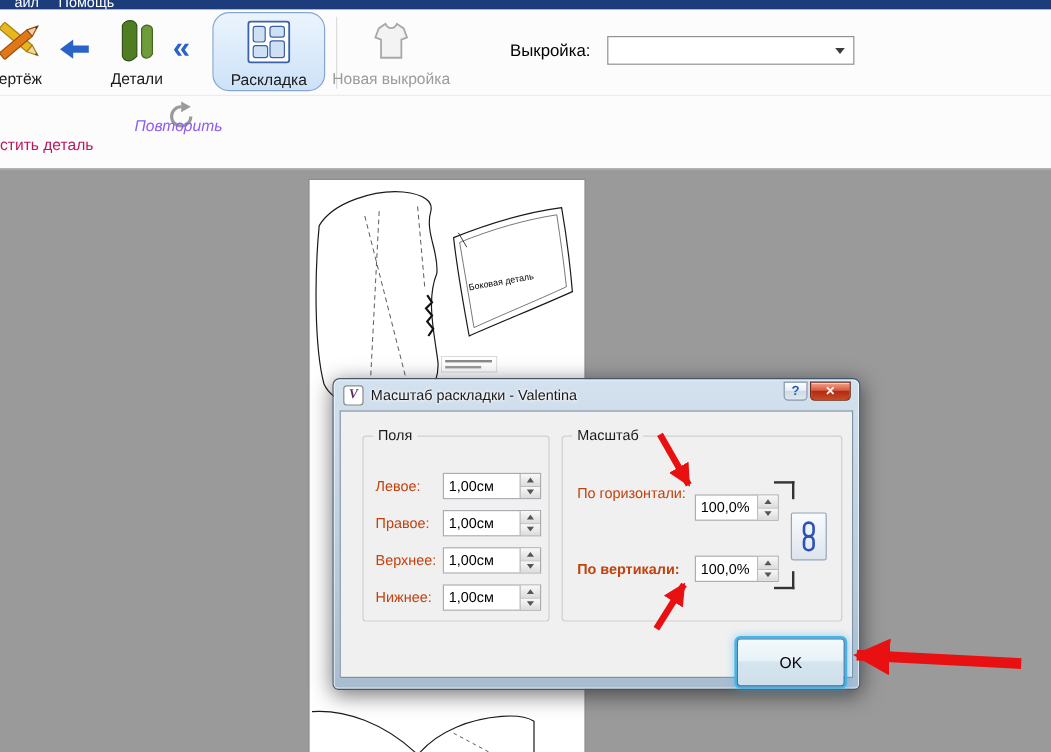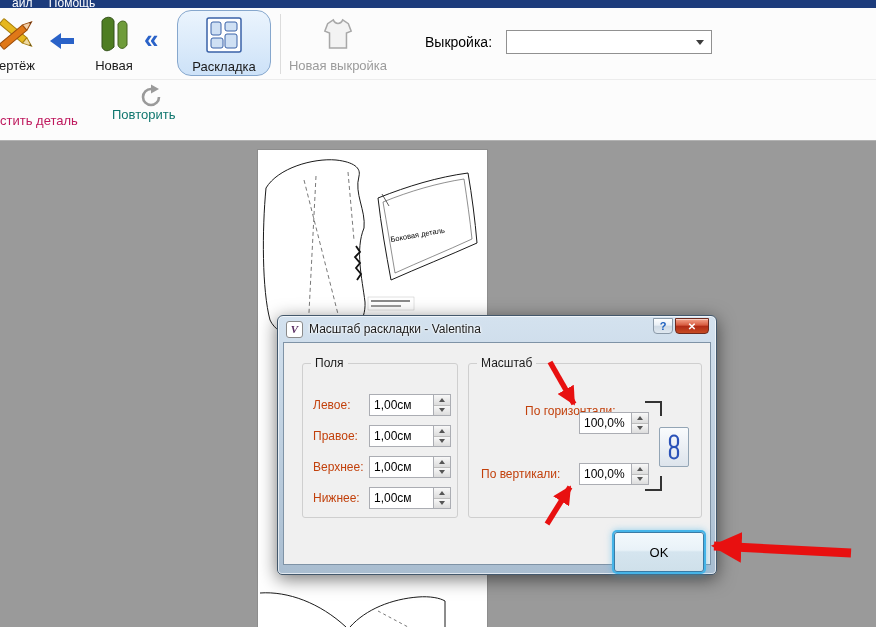--- a/index.html
+++ b/index.html
@@ -114,41 +114,41 @@
       </svg>
     </div>
 
     <div class="tool" style="left:82px;width:64px;">
       <div class="tool-icon">
         <svg width="36" height="40" viewBox="0 0 36 40">
           <path d="M6,7 C9,2 16,2 18,7 L18,33 C13,38 8,38 6,33 Z" fill="#4e7d22" stroke="#33511a"></path>
           <path d="M22,10 C25,5 31,7 31,11 L31,31 C28,36 23,35 22,31 Z" fill="#6f9c3a" stroke="#44631f"></path>
         </svg>
       </div>
-      <div class="tool-label">Новая</div>
+      <div class="tool-label">Детали</div>
     </div>
 
     <div class="chevrons">«</div>
 
     <div class="tool layout-btn" style="left:177px;width:94px;height:66px;">
       <div class="tool-icon">
         <svg width="38" height="38" viewBox="0 0 38 38">
           <rect x="2" y="2" width="34" height="34" rx="2" fill="#ffffff" stroke="#3a62a8" stroke-width="1.5"></rect>
           <rect x="6" y="6" width="10" height="13" rx="2" fill="#cfe0f4" stroke="#3a62a8"></rect>
           <rect x="20" y="6" width="12" height="9" rx="2" fill="#cfe0f4" stroke="#3a62a8"></rect>
           <rect x="6" y="22" width="12" height="10" rx="2" fill="#cfe0f4" stroke="#3a62a8"></rect>
           <rect x="20" y="18" width="12" height="14" rx="2" fill="#cfe0f4" stroke="#3a62a8"></rect>
         </svg>
       </div>
       <div class="tool-label">Раскладка</div>
     </div>
 
     <div class="sep"></div>
 
-    <div class="tool" style="left:284px;width:108px;">
+    <div class="tool" style="left:272px;width:108px;">
       <div class="tool-icon">
         <svg width="32" height="38" viewBox="0 0 34 38">
           <path d="M12,4 L6,8 L3,16 L8,18 L8,34 L26,34 L26,18 L31,16 L28,8 L22,4 C20,9 14,9 12,4 Z" fill="#f3f3f3" stroke="#a8a8a8" stroke-width="1.6"></path>
         </svg>
       </div>
       <div class="tool-label disabled">Новая выкройка</div>
     </div>
 
     <div class="pattern-label">Выкройка:</div>
 
@@ -159,21 +159,21 @@
   </div>
 
   <div class="tb2">
     <span class="tb2-label" style="left:0;top:33px;color:#be185d;">стить деталь</span>
     <div style="position:absolute;left:138px;top:3px;">
       <svg width="26" height="26" viewBox="0 0 26 26">
         <path d="M13,6 A8,8 0 1 0 21,14" fill="none" stroke="#9a9a9a" stroke-width="2.6"></path>
         <polygon points="13,1.5 21,6 13,10.5" fill="#9a9a9a"></polygon>
       </svg>
     </div>
-    <span class="tb2-label" style="left:112px;top:27px;color:#0f766e;">Повторить</span>
+    <span class="tb2-label" style="left:112px;top:17px;color:#8b5cf6;font-style:italic;">Повторить</span>
   </div>
 
   <div class="tb-bottom"></div>
 
   <div class="canvas">
     <div class="paper">
       <svg width="229" height="477" viewBox="0 0 229 477">
 
         <path d="M8,38 C20,18 55,8 78,10 C96,12 103,18 101,26 C96,44 108,60 106,78
                  C97,100 104,128 107,152 C108,172 96,186 72,190 C50,193 20,188 12,170
@@ -251,30 +251,30 @@
           <div class="spin-btns">
               <div class="su"></div>
               <div class="sd"></div>
             </div>
         </div>
       </div>
 
       <div class="groupbox" style="left:184px;top:20px;width:234px;height:155px;">
         <span class="gb-title">Масштаб</span>
 
-        <span class="fld-label" style="left:12px;top:36px;margin-left:44px;">По горизонтали:</span>
+        <span class="fld-label" style="left:12px;top:36px;">По горизонтали:</span>
         <div class="spin" style="left:110px;top:48px;width:70px;">
           <input value="100,0%" style="">
           <div class="spin-btns">
               <div class="su"></div>
               <div class="sd"></div>
             </div>
         </div>
 
-        <span class="fld-label" style="left:12px;top:99px;">По вертикали:</span>
+        <span class="fld-label" style="left:12px;top:99px;font-weight:bold;">По вертикали:</span>
         <div class="spin" style="left:110px;top:99px;width:70px;">
           <input value="100,0%" style="">
           <div class="spin-btns">
               <div class="su"></div>
               <div class="sd"></div>
             </div>
         </div>
 
         <div class="bracket top" style="left:176px;top:37px;"></div>
         <div class="bracket bottom" style="left:176px;top:112px;"></div>

